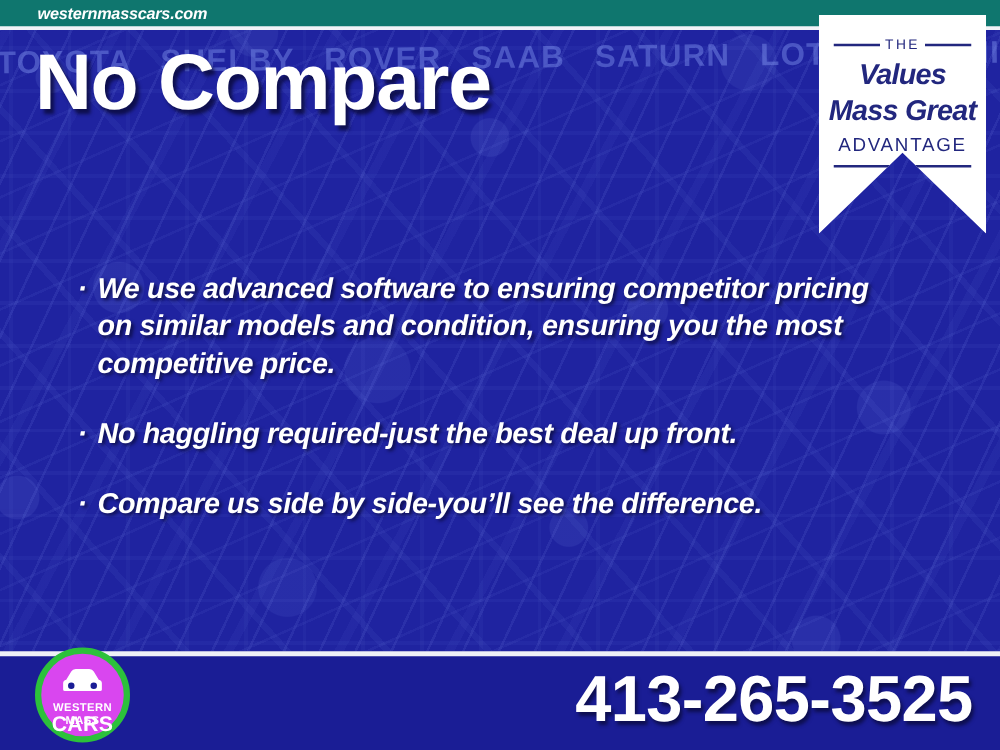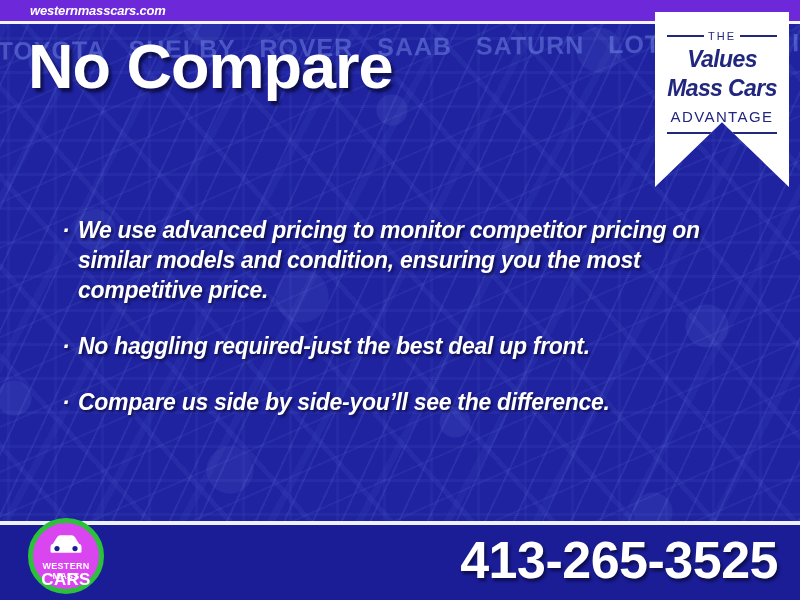--- a/index.html
+++ b/index.html
@@ -18,21 +18,21 @@
     overflow: hidden;
     background: #1a1d95;
   }
 
   
   .urlbar {
     position: absolute;
     left: 0; top: 0;
     width: 800px;
     height: 22px;
-    background: #6d28d9;
+    background: #0f766e;
     z-index: 6;
   }
   .urlbar-text {
     position: absolute;
     left: 30px; top: 3px;
     font-size: 13px;
     font-weight: bold;
     font-style: italic;
     color: #ffffff;
     letter-spacing: -0.2px;
@@ -296,41 +296,41 @@
   </div>
   <div class="urlbar-rule"></div>
 
   <div class="headline">
     <span class="headline-l2">No Compare</span>
   </div>
 
   <div class="bullets">
     <div class="bullet">
       <span class="bullet-dot">·</span>
-      <span class="bullet-text">We use advanced pricing to monitor competitor pricing on similar models and condition, ensuring you the most competitive price.</span>
+      <span class="bullet-text">We use advanced software to ensuring competitor pricing on similar models and condition, ensuring you the most competitive price.</span>
     </div>
     <div class="bullet">
       <span class="bullet-dot">·</span>
       <span class="bullet-text">No haggling required-just the best deal up front.</span>
     </div>
     <div class="bullet">
       <span class="bullet-dot">·</span>
       <span class="bullet-text">Compare us side by side-you’ll see the difference.</span>
     </div>
   </div>
 
   <div class="ribbon">
     <div class="ribbon-inner">
       <div class="ribbon-the-row">
         <span class="hr"></span>
         <span class="ribbon-the">THE</span>
         <span class="hr"></span>
       </div>
       <div class="ribbon-name">Values</div>
-      <div class="ribbon-name">Mass Cars</div>
+      <div class="ribbon-name">Mass Great</div>
       <div class="ribbon-adv">ADVANTAGE</div>
       <div class="ribbon-bottom-rule"></div>
     </div>
   </div>
 
   <div class="bottom-rule"></div>
   <div class="bottom-bar"></div>
 
   <div class="logo">
     <span class="logo-car">

